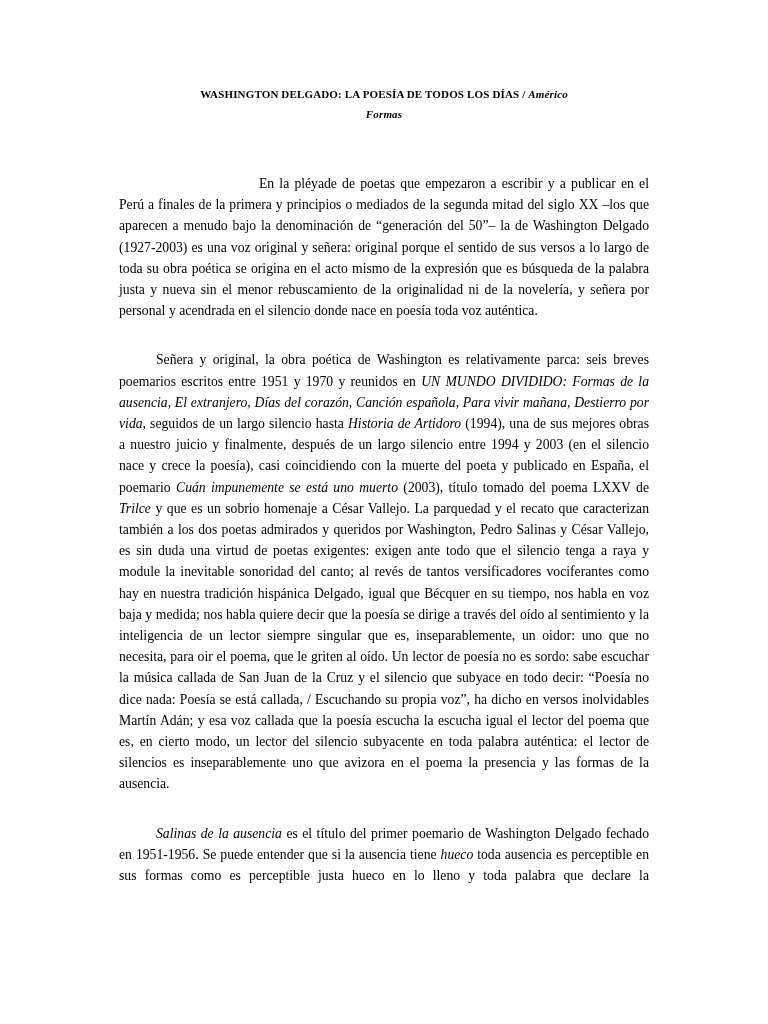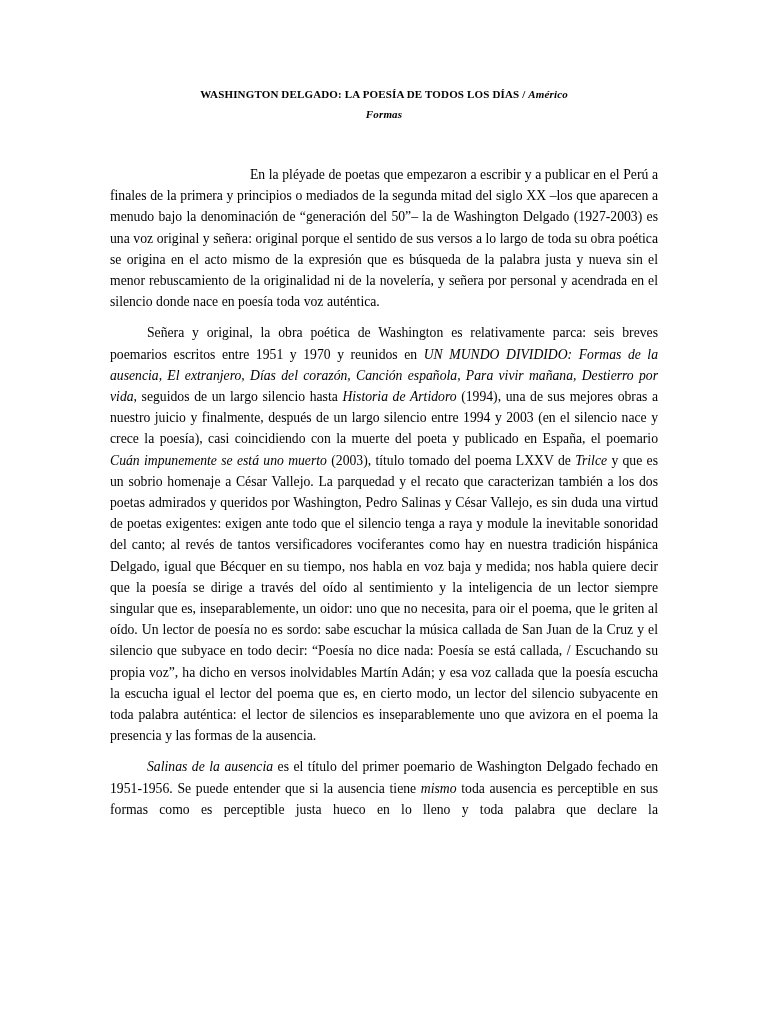--- a/index.html
+++ b/index.html
@@ -37,21 +37,21 @@
   }
   .doc-title .author {
     font-style: italic;
     font-weight: bold;
   }
   .para {
     font-size: 13.7px;
     line-height: 21.2px;
     text-align: justify;
     text-justify: inter-word;
-    margin: 0;
+    margin: 9px;
     hyphens: none;
     word-spacing: 0.1px;
   }
   .para i {
     font-style: italic;
   }
   .gap-title-body {
     height: 40px;
   }
   .gap-para {
@@ -81,16 +81,16 @@
     <div class="gap-title-body"></div>
 
     <p class="para"><span class="indent-big"></span><span>En la pléyade de poetas que empezaron a escribir y a publicar en el Perú a finales de la primera y principios o mediados de la segunda mitad del siglo XX –los que aparecen a menudo bajo la denominación de “generación del 50”– la de Washington Delgado (1927-2003) es una voz original y señera: original porque el sentido de sus versos a lo largo de toda su obra poética se origina en el acto mismo de la expresión que es búsqueda de la palabra justa y nueva sin el menor rebuscamiento de la originalidad ni de la novelería, y señera por personal y acendrada en el silencio donde nace en poesía toda voz  auténtica.</span></p>
 
     <div class="gap-para"></div>
 
     <p class="para"><span class="indent-small"></span><span>Señera y original, la obra poética de Washington es relativamente parca: seis breves poemarios escritos entre 1951 y 1970 y reunidos en </span><i>UN MUNDO DIVIDIDO: Formas de la ausencia, El extranjero, Días del corazón, Canción española, Para vivir mañana, Destierro por vida</i><span>, seguidos de un largo silencio hasta </span><i>Historia de Artidoro</i><span> (1994), una de sus  mejores  obras a nuestro juicio y finalmente, después de un largo silencio entre 1994 y 2003 (en el silencio nace y crece la poesía), casi coincidiendo con la muerte del poeta y publicado en España, el poemario </span><i>Cuán impunemente se está uno muerto</i><span> (2003), título tomado del poema LXXV de </span><i>Trilce</i><span> y que es un sobrio homenaje a César Vallejo. La parquedad y el recato que caracterizan también a los dos poetas admirados y queridos por Washington,  Pedro Salinas y César Vallejo, es sin duda una virtud de poetas exigentes: exigen ante todo que el silencio tenga a raya y module la inevitable sonoridad del canto; al revés de tantos versificadores vociferantes como hay en nuestra tradición hispánica Delgado, igual que Bécquer en su tiempo, nos habla en voz baja y medida; nos habla quiere decir que la poesía se dirige a través del oído al sentimiento y la inteligencia de un lector siempre singular que es, inseparablemente, un oidor: uno que  no  necesita, para oir el poema, que le griten al oído. Un lector de poesía no es sordo: sabe escuchar la música callada de San Juan de la Cruz y el silencio que subyace en todo decir: “Poesía no dice nada: Poesía se está callada, / Escuchando su propia voz”, ha dicho en versos inolvidables Martín Adán; y esa voz callada que la poesía escucha la escucha igual el lector del poema que es, en cierto modo, un lector del silencio subyacente en toda palabra auténtica: el lector de silencios es inseparablemente uno que avizora en el poema la presencia y las formas de la ausencia.</span></p>
 
     <div class="gap-para"></div>
 
-    <p class="para force-last"><span class="indent-small"></span><i>Salinas de la ausencia</i><span> es el título del primer poemario de Washington Delgado fechado en 1951-1956. Se puede entender que si la ausencia tiene </span><i>mismo</i><span> toda ausencia es perceptible en sus formas como es perceptible justa hueco en lo lleno y toda palabra que declare la</span></p>
+    <p class="para force-last"><span class="indent-small"></span><i>Salinas de la ausencia</i><span> es el título del primer poemario de Washington Delgado fechado en 1951-1956. Se puede entender que si la ausencia tiene </span><i>hueco</i><span> toda ausencia es perceptible en sus formas como es perceptible justa hueco en lo lleno y toda palabra que declare la</span></p>
 
   </div>
 </div>
 
 </body></html>

